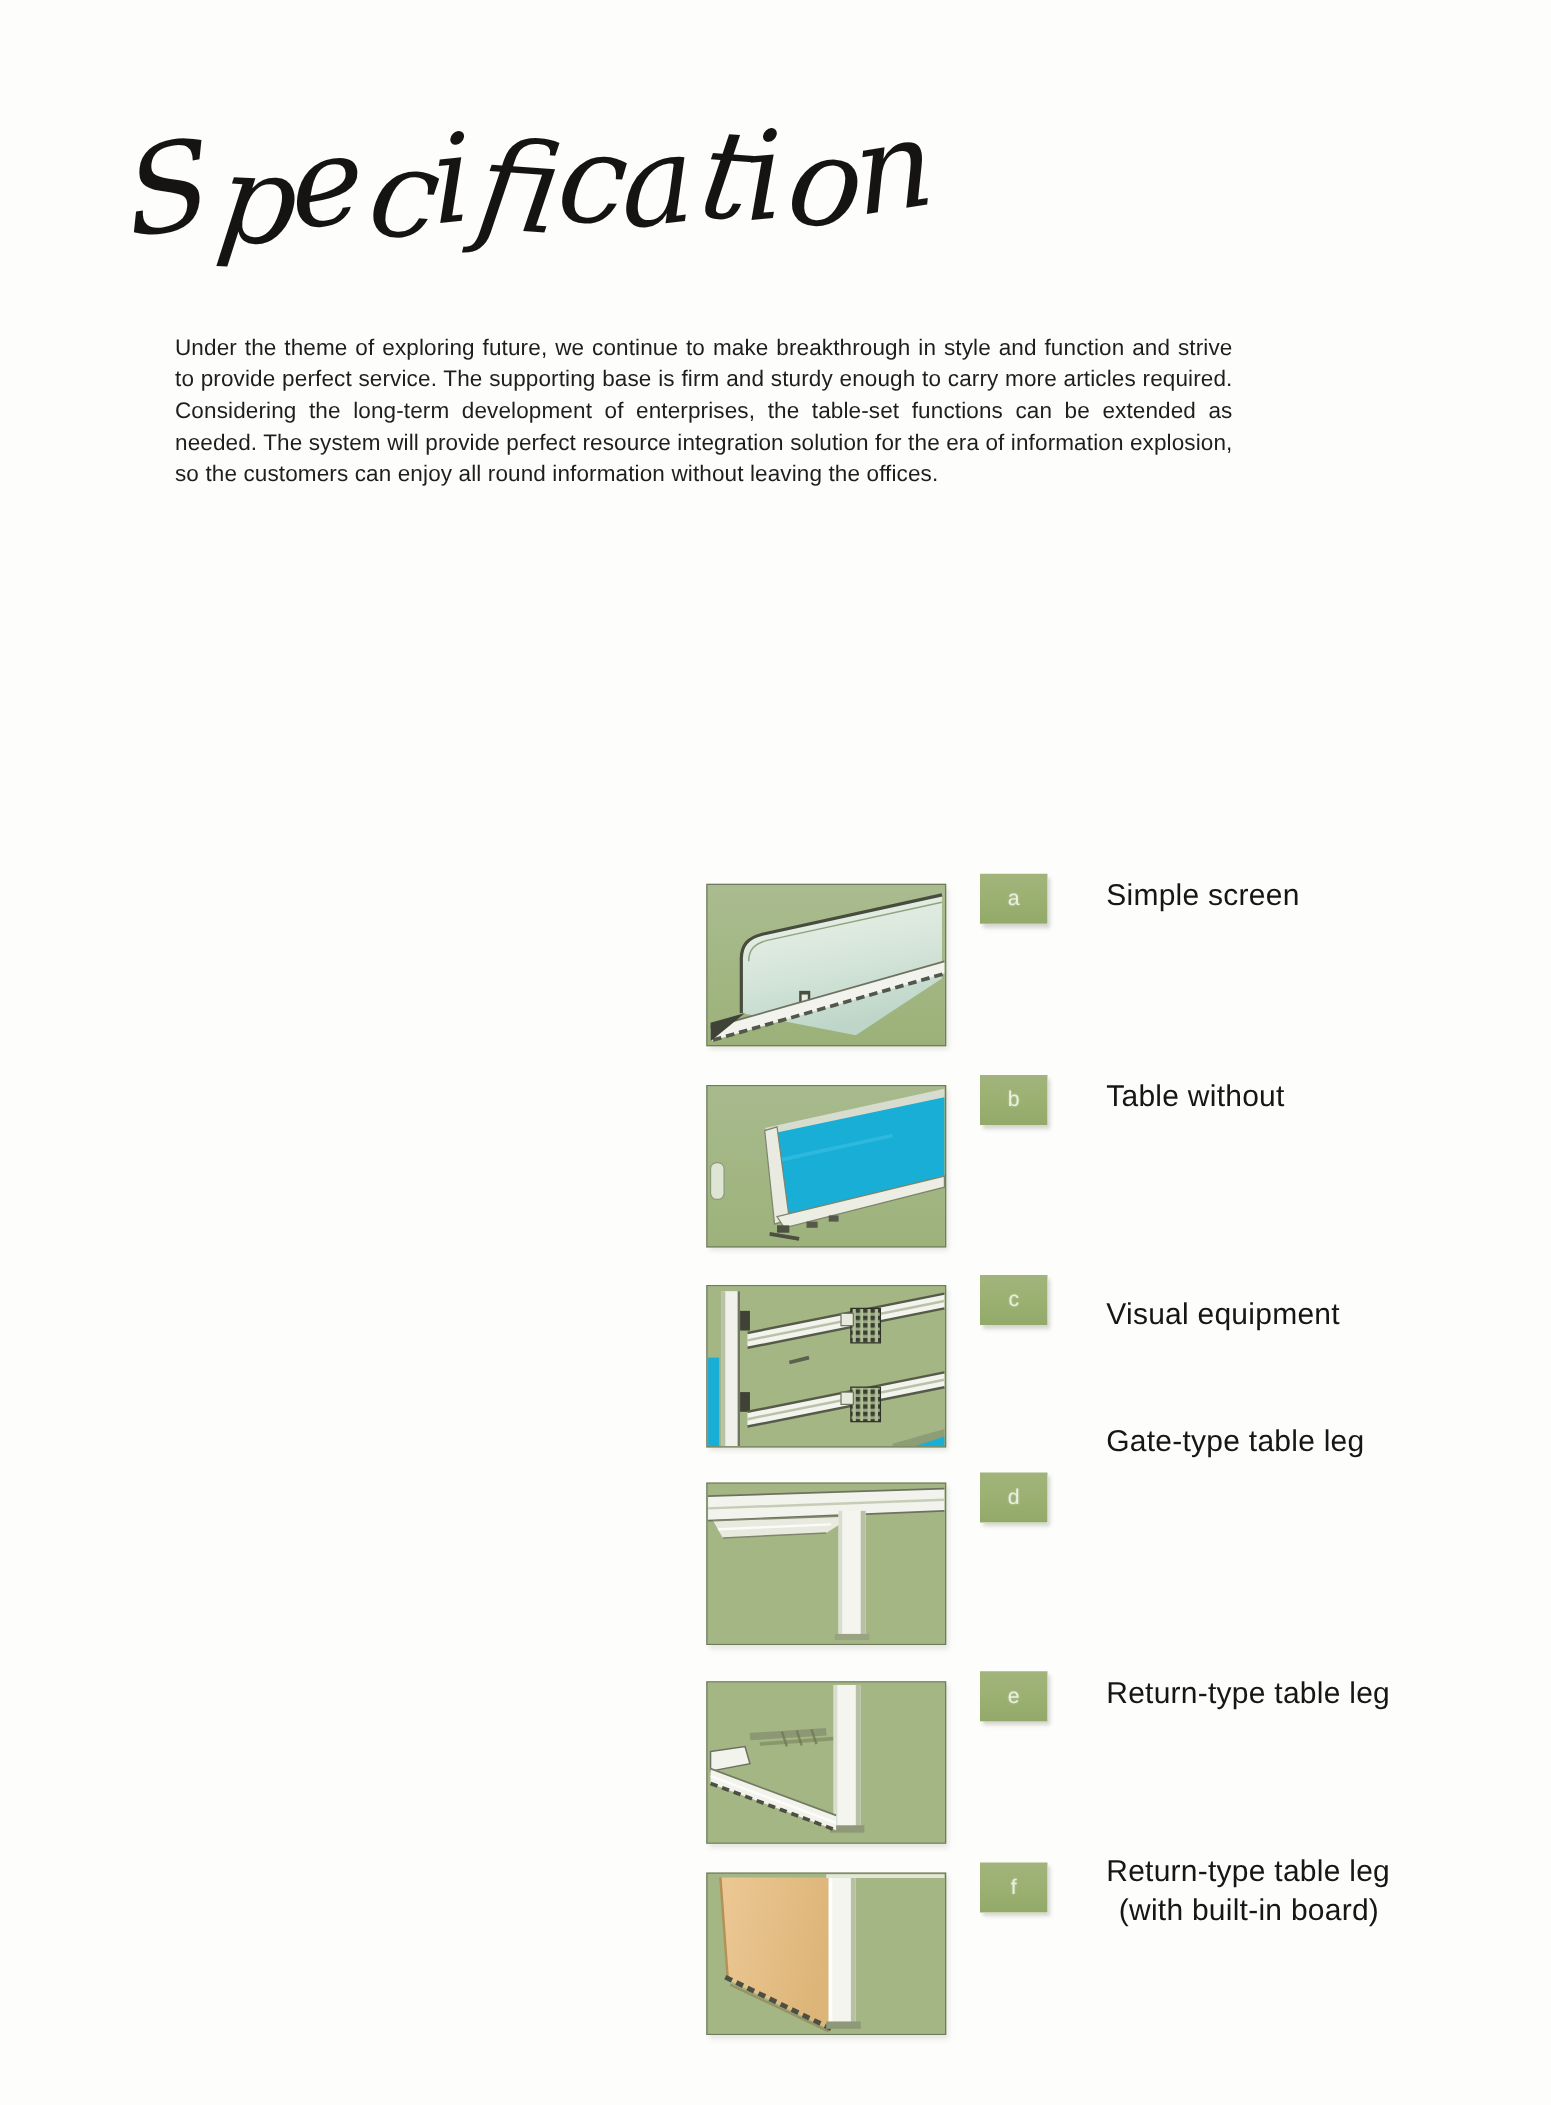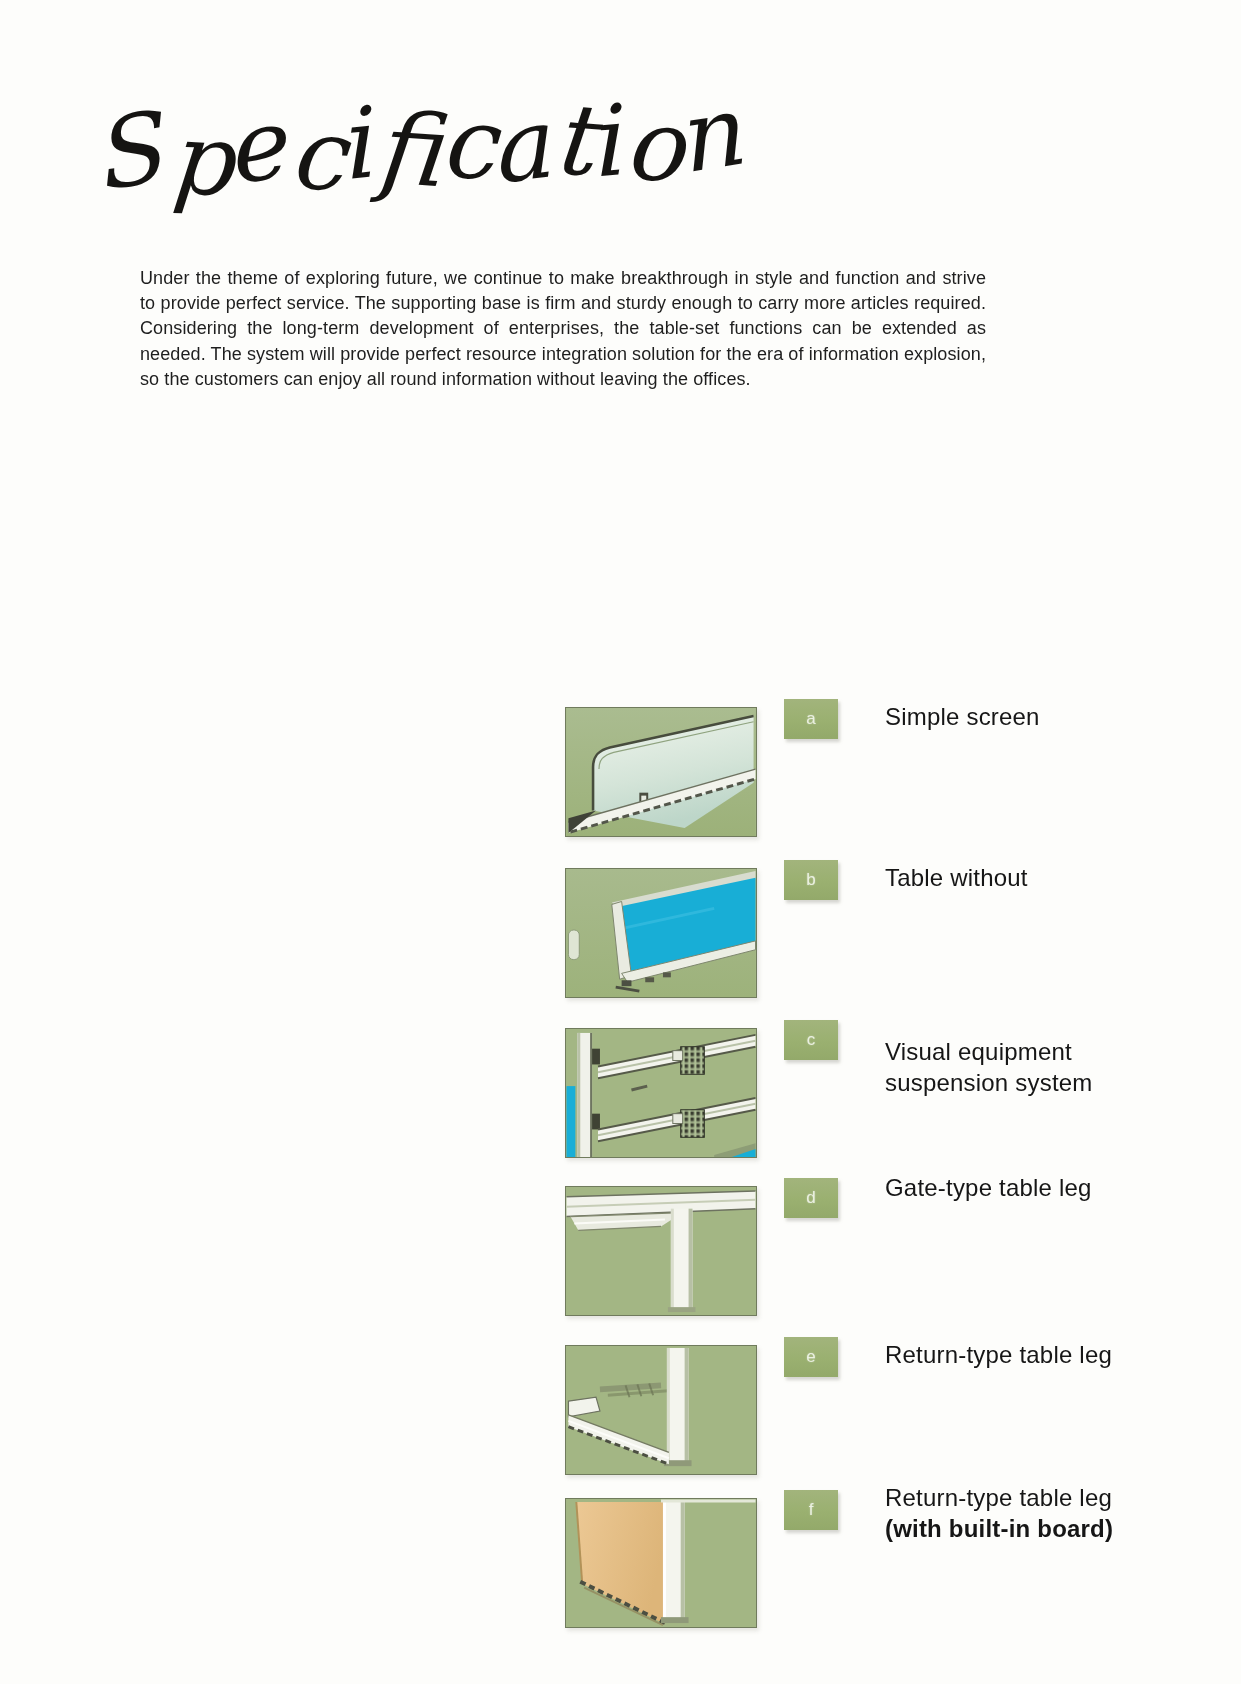--- a/index.html
+++ b/index.html
@@ -51,21 +51,21 @@
     display:flex;align-items:center;justify-content:center;
     font-size:17px;color:rgba(245,248,238,.85);
     text-shadow:0 0 2px rgba(255,255,255,.4);
   }
   .label{
     position:absolute;left:885px;width:330px;
     font-size:24px;line-height:31px;
     color:#161616;
     letter-spacing:.2px;
   }
-  .label .l2.indent{font-weight:bold;}
+  .label .l2.indent{margin-left:10px;}
 </style>
 </head>
 <body>
 
 <div class="page">
 
   <div class="title-wrap">
     <svg viewBox="0 0 680 200">
       <g transform="rotate(-2 340 110) skewX(-4)">
         <text class="title-text" x="18" y="138" rotate="-7 5 -5 6 -4 6 -6 4 -5 6 -3 5 -7" dy="0 5 -7 6 -6 4 3 -6 8 -8 5 3 -4">Specification</text>
@@ -190,21 +190,20 @@
 
         <path d="M150 128 L192 116 L192 130 L150 130 Z" fill="#8d9d76"></path>
         <path d="M168 130 L192 122 L192 130 Z" fill="#18aed6"></path>
       </svg>
     </div>
     <div class="badge" style="top:1020px">
       <span>c</span>
     </div>
     <div class="label" style="top:1036px">
       <div class="l1">Visual equipment</div>
-      <div class="l2">suspension system</div>
     </div>
   </div>
 
   <div class="item-row">
     <div class="thumb" style="top:1186px">
       <svg viewBox="0 0 192 130">
         <rect width="192" height="130" fill="#a3b684"></rect>
 
         <path d="M0 10 L192 4 L192 22 L0 30 Z" fill="#f2f3ec"></path>
         <path d="M0 10 L192 4" stroke="#6d7260" stroke-width="1.5"></path>
@@ -219,21 +218,21 @@
         <rect x="106" y="22" width="22" height="102" fill="#f4f5ee"></rect>
         <rect x="124" y="22" width="4" height="102" fill="#b7c0a5"></rect>
         <rect x="106" y="22" width="3" height="102" fill="#d9ddcd"></rect>
         <path d="M104 124 L132 124 L132 128 L104 128 Z" fill="#8e english 967b" opacity="0"></path>
         <rect x="103" y="122" width="28" height="5" fill="#9aa483"></rect>
       </svg>
     </div>
     <div class="badge" style="top:1178px">
       <span>d</span>
     </div>
-    <div class="label" style="top:1172px">
+    <div class="label" style="top:1138px">
       <div class="l1">Gate-type table leg</div>
       <div class="l2"></div>
     </div>
   </div>
 
   <div class="item-row">
     <div class="thumb" style="top:1345px">
       <svg viewBox="0 0 192 130">
         <rect width="192" height="130" fill="#a3b684"></rect>
 

